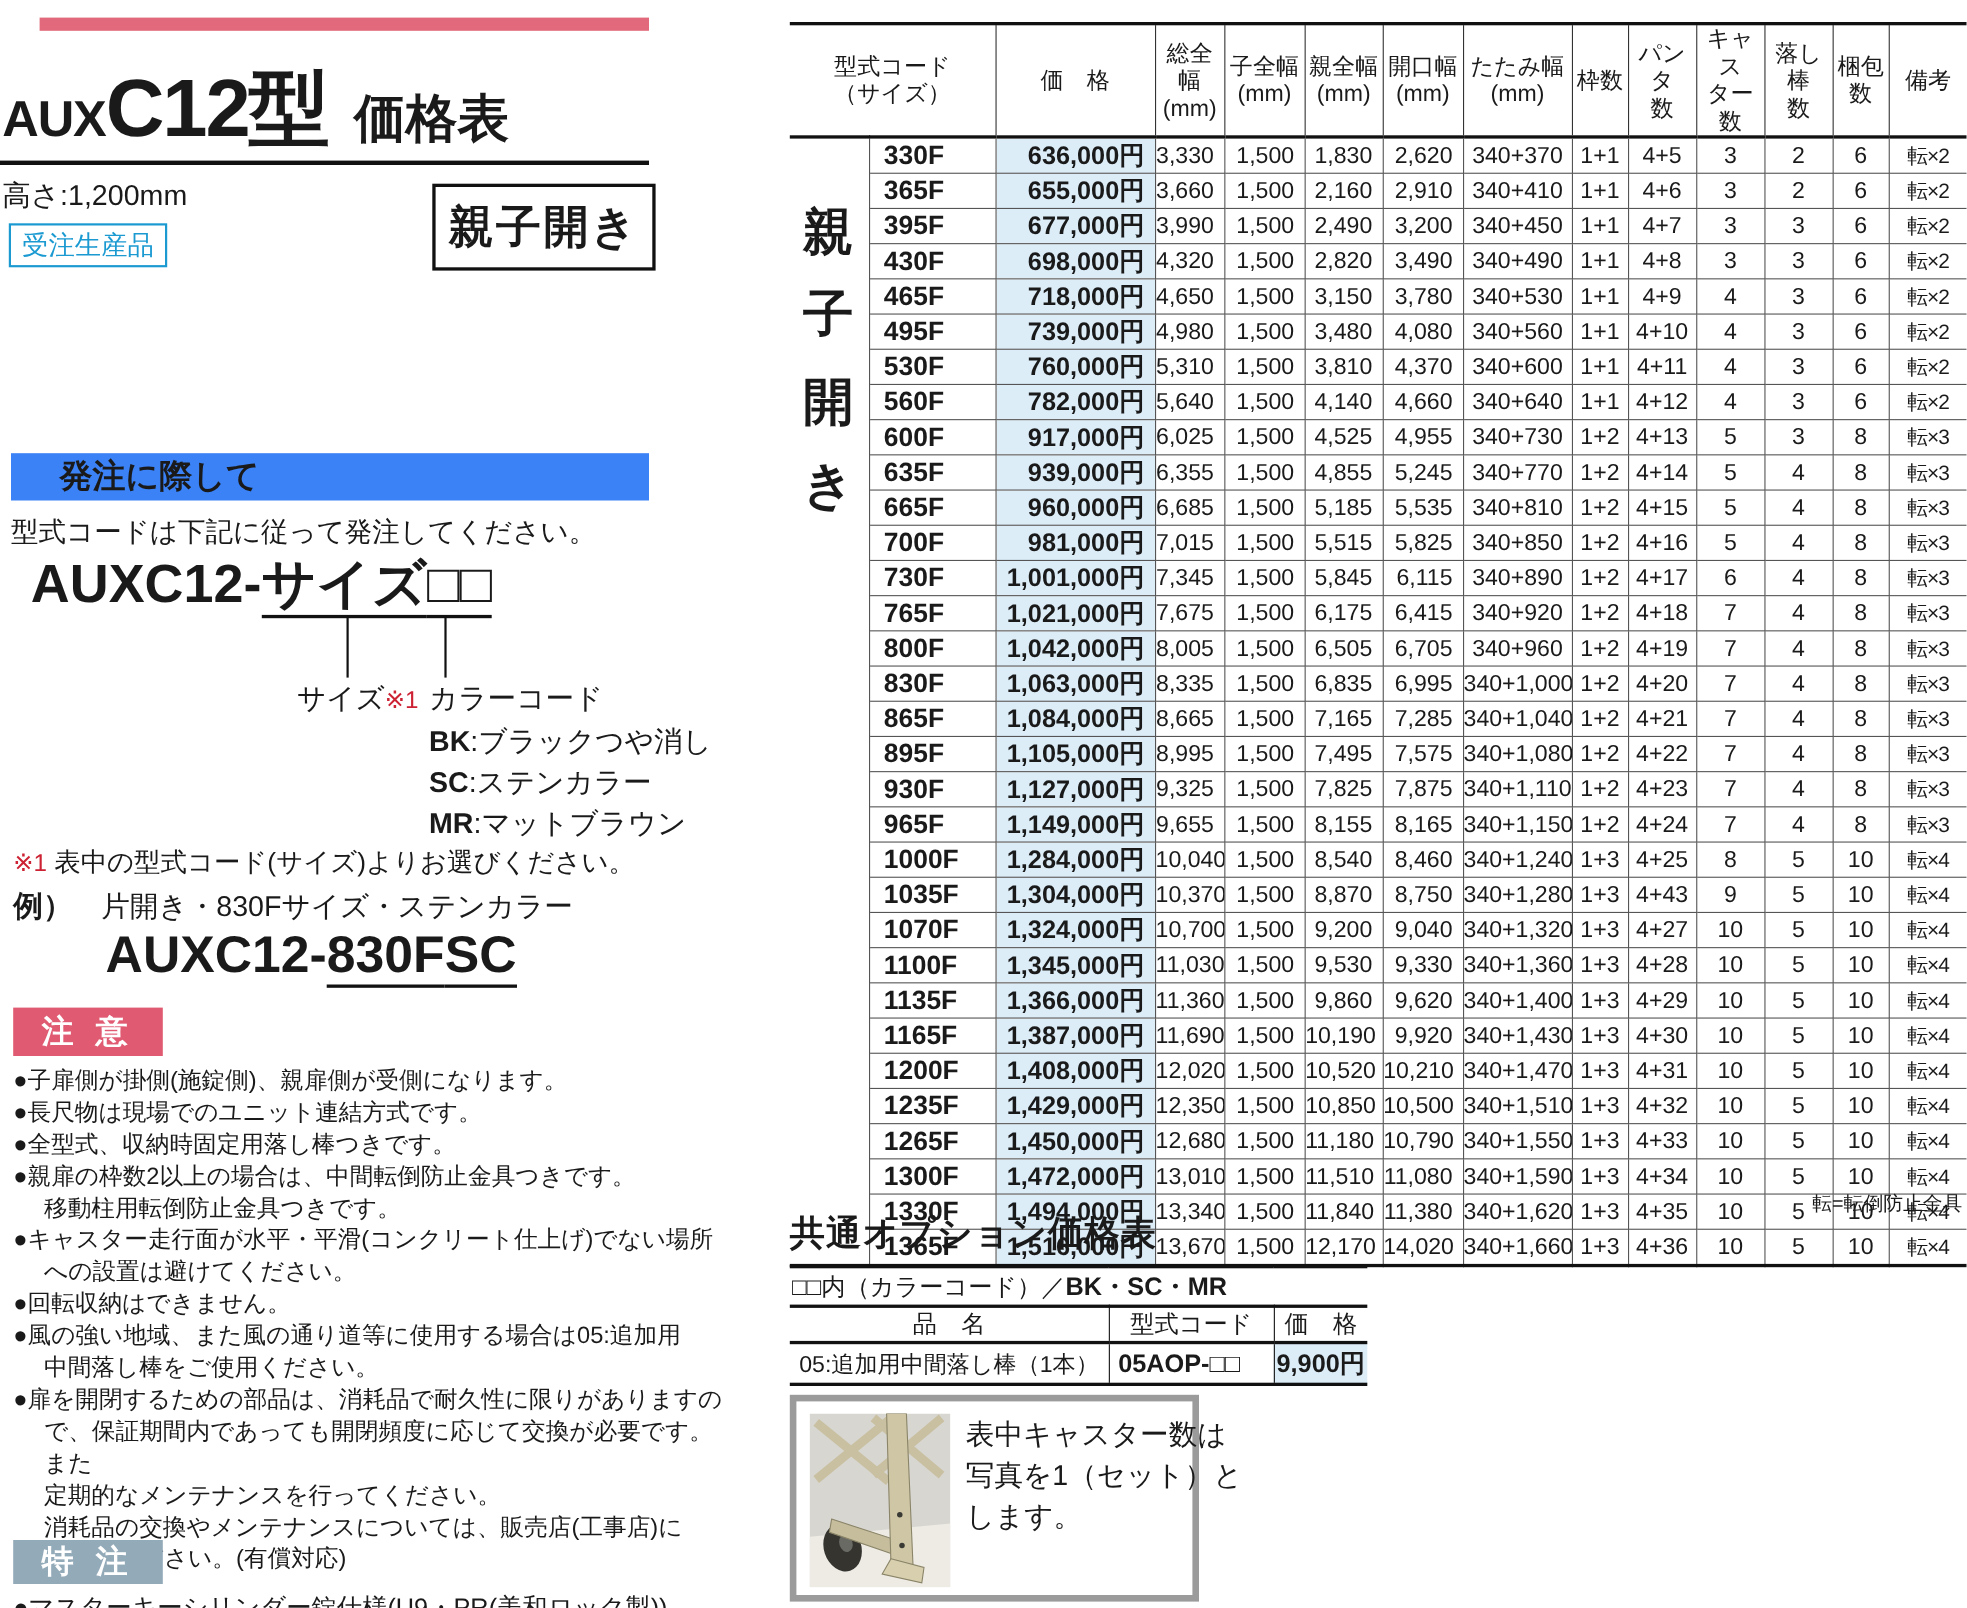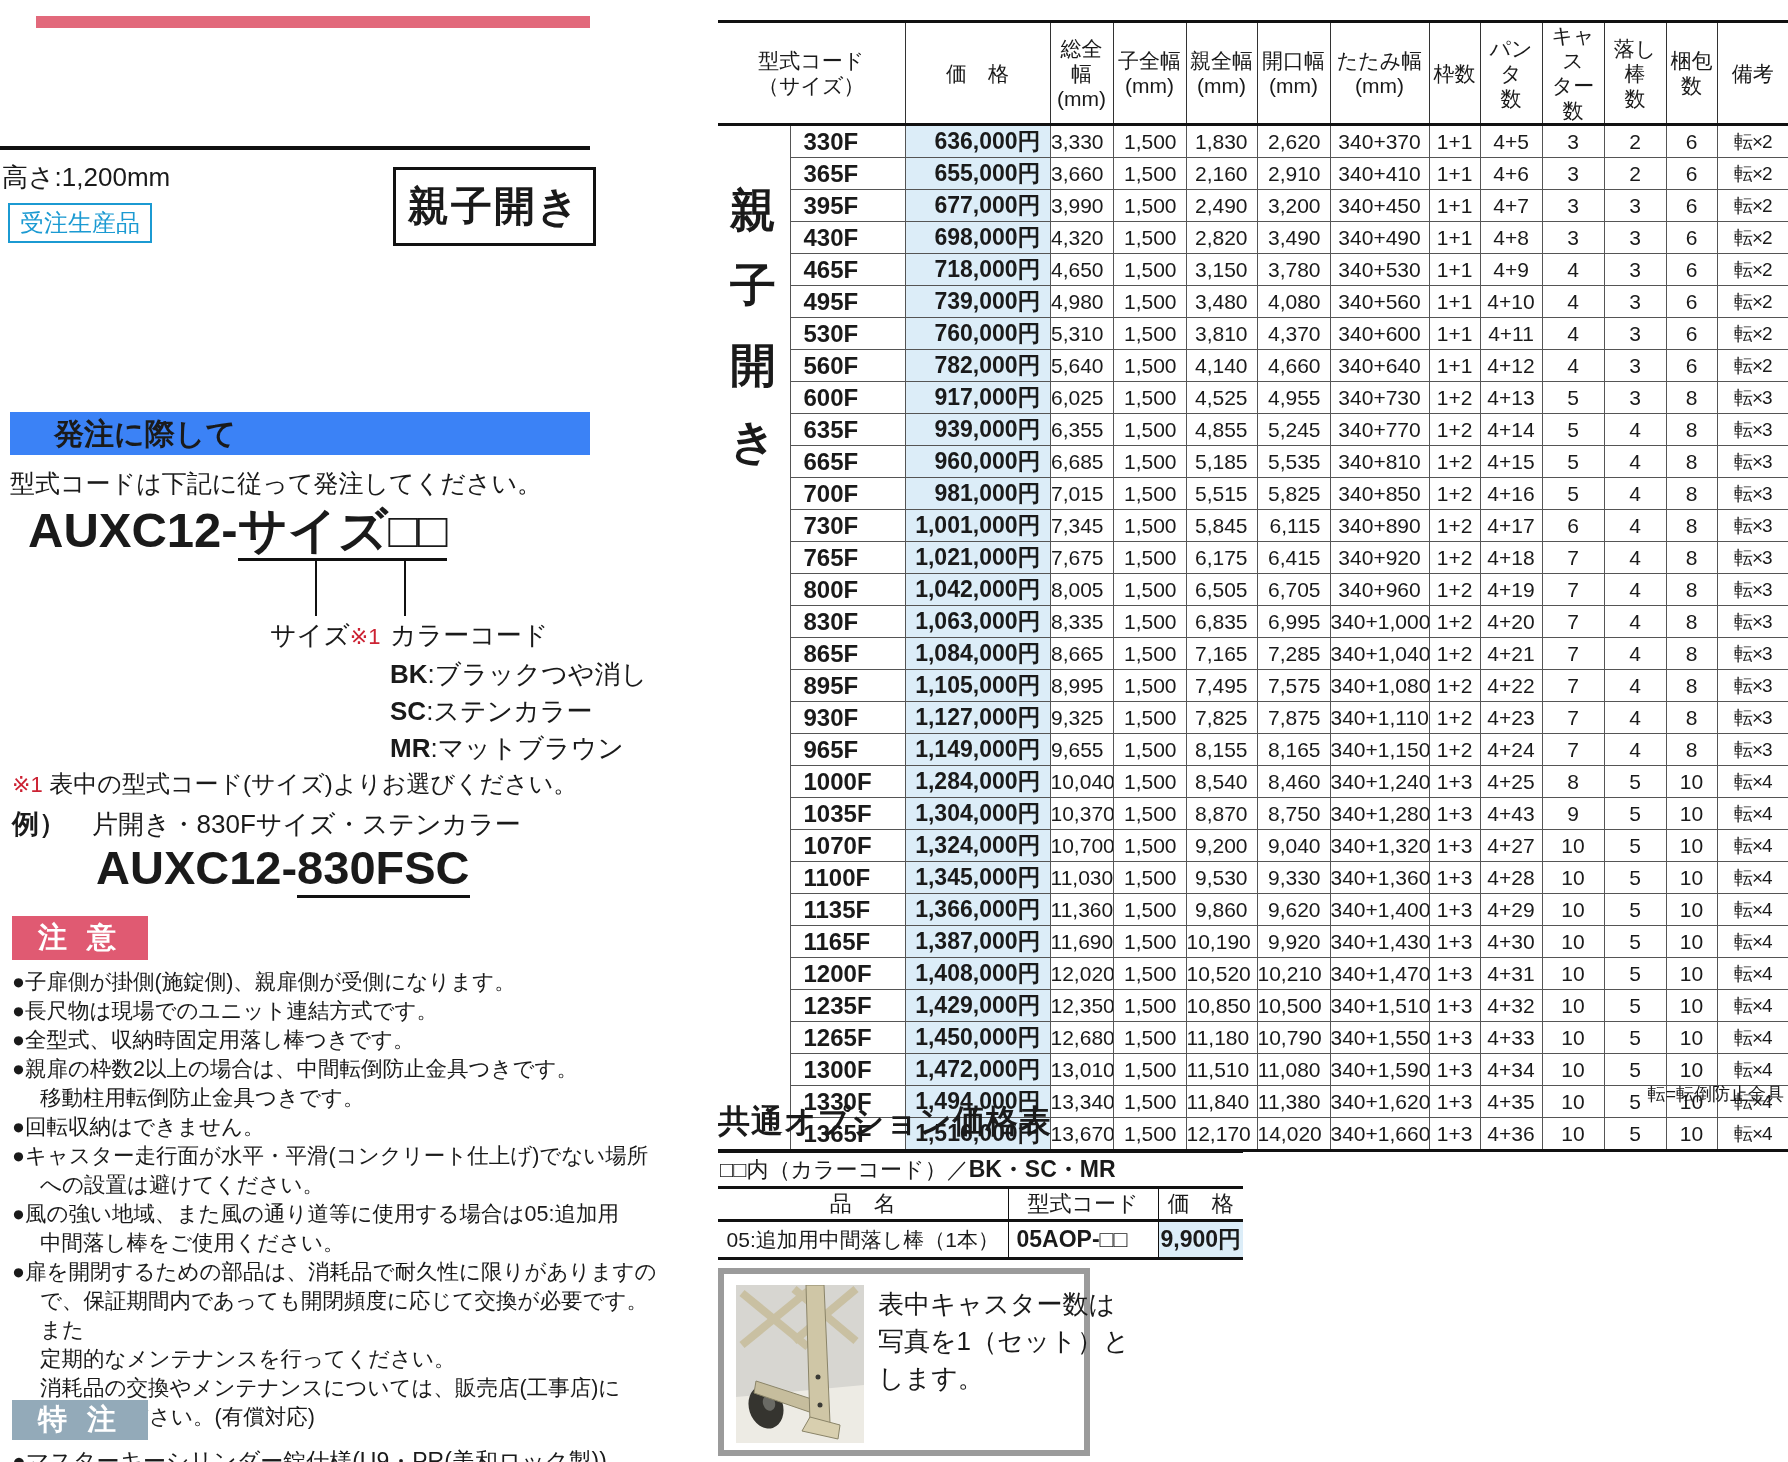--- a/index.html
+++ b/index.html
@@ -84,20 +84,25 @@
   .photo{position:absolute;left:12px;top:11px;width:128px;height:158px;}
   .photo-text{position:absolute;left:154px;top:12px;font-size:26px;line-height:37px;white-space:nowrap;}
 </style>
 </head>
 <body>
 
 <div id="canvas">
 
   <div class="abs topbar"></div>
 
+  <div class="abs title-row">
+    <span class="t-aux">AUX</span>
+      <span class="t-model">C12型</span>
+      <span class="t-suffix">価格表</span>
+  </div>
   <div class="abs title-rule"></div>
 
   <div class="abs height-label">高さ:1,200mm</div>
   <div class="abs mto-badge">受注生産品</div>
   <div class="abs oya-badge">親子開き</div>
 
   <div class="abs order-header">発注に際して</div>
   <div class="abs order-instruction">型式コードは下記に従って発注してください。</div>
   <div class="abs order-code">
     <span>AUXC12-</span><span class="u">サイズ</span><span class="u">□□</span>
@@ -126,23 +131,23 @@
     <span>AUXC12-</span><span class="u">830F</span><span class="u">SC</span>
   </div>
 
   <div class="abs caution-header">注 意</div>
   <div class="abs caution-list" id="caution-list">
       <div class="citem">●子扉側が掛側(施錠側)、親扉側が受側になります。</div>
       <div class="citem">●長尺物は現場でのユニット連結方式です。</div>
       <div class="citem">●全型式、収納時固定用落し棒つきです。</div>
       <div class="citem">●親扉の枠数2以上の場合は、中間転倒防止金具つきです。
 移動柱用転倒防止金具つきです。</div>
-      <div class="citem">●回転収納はできません。</div>
       <div class="citem">●キャスター走行面が水平・平滑(コンクリート仕上げ)でない場所
 への設置は避けてください。</div>
+      <div class="citem">●回転収納はできません。</div>
       <div class="citem">●風の強い地域、また風の通り道等に使用する場合は05:追加用
 中間落し棒をご使用ください。</div>
       <div class="citem">●扉を開閉するための部品は、消耗品で耐久性に限りがありますの
 で、保証期間内であっても開閉頻度に応じて交換が必要です。また
 定期的なメンテナンスを行ってください。
 消耗品の交換やメンテナンスについては、販売店(工事店)に
 ご相談ください。(有償対応)</div>
     </div>
 
   <div class="abs special-header">特 注</div>

